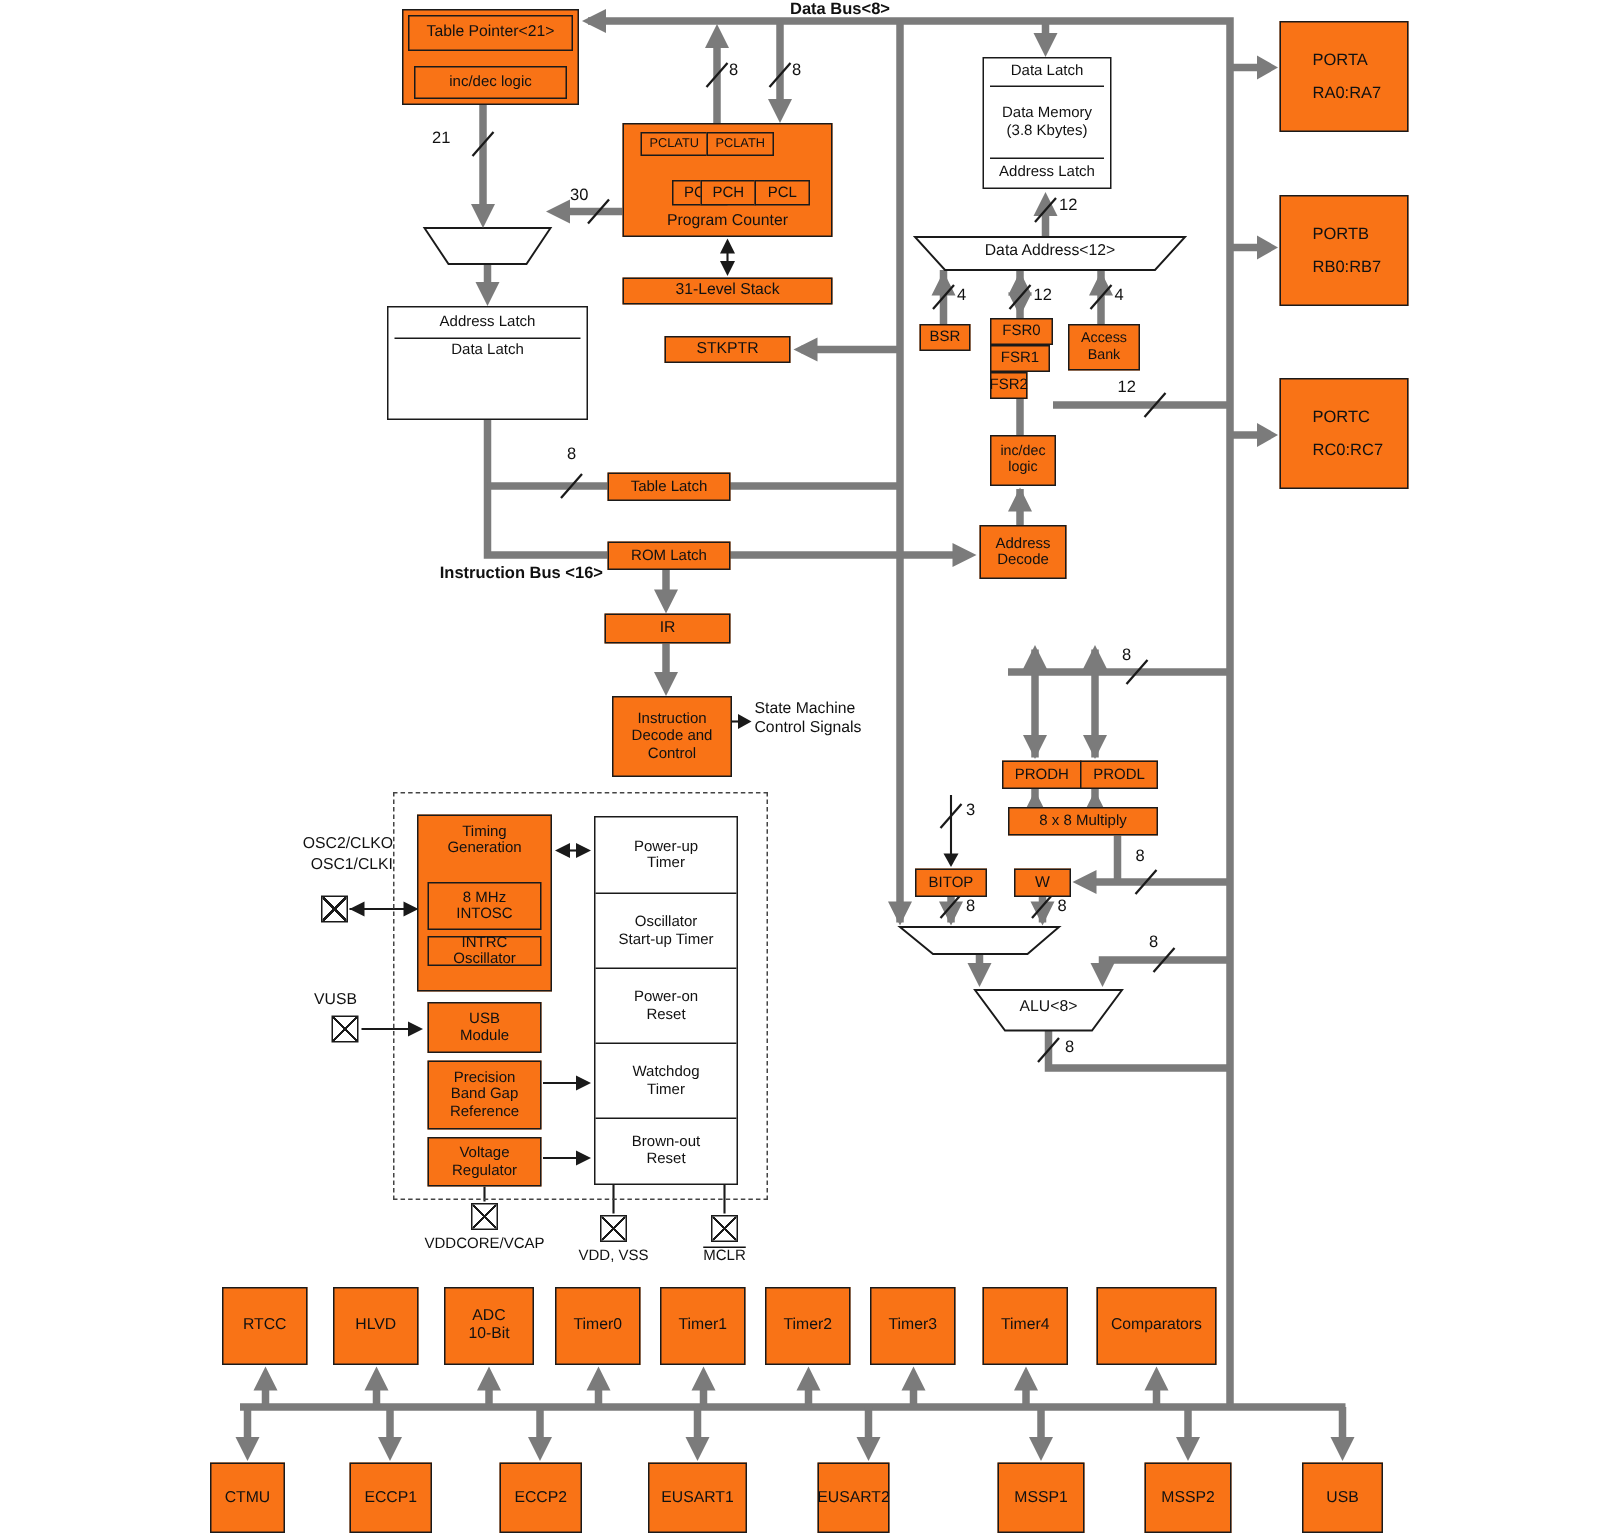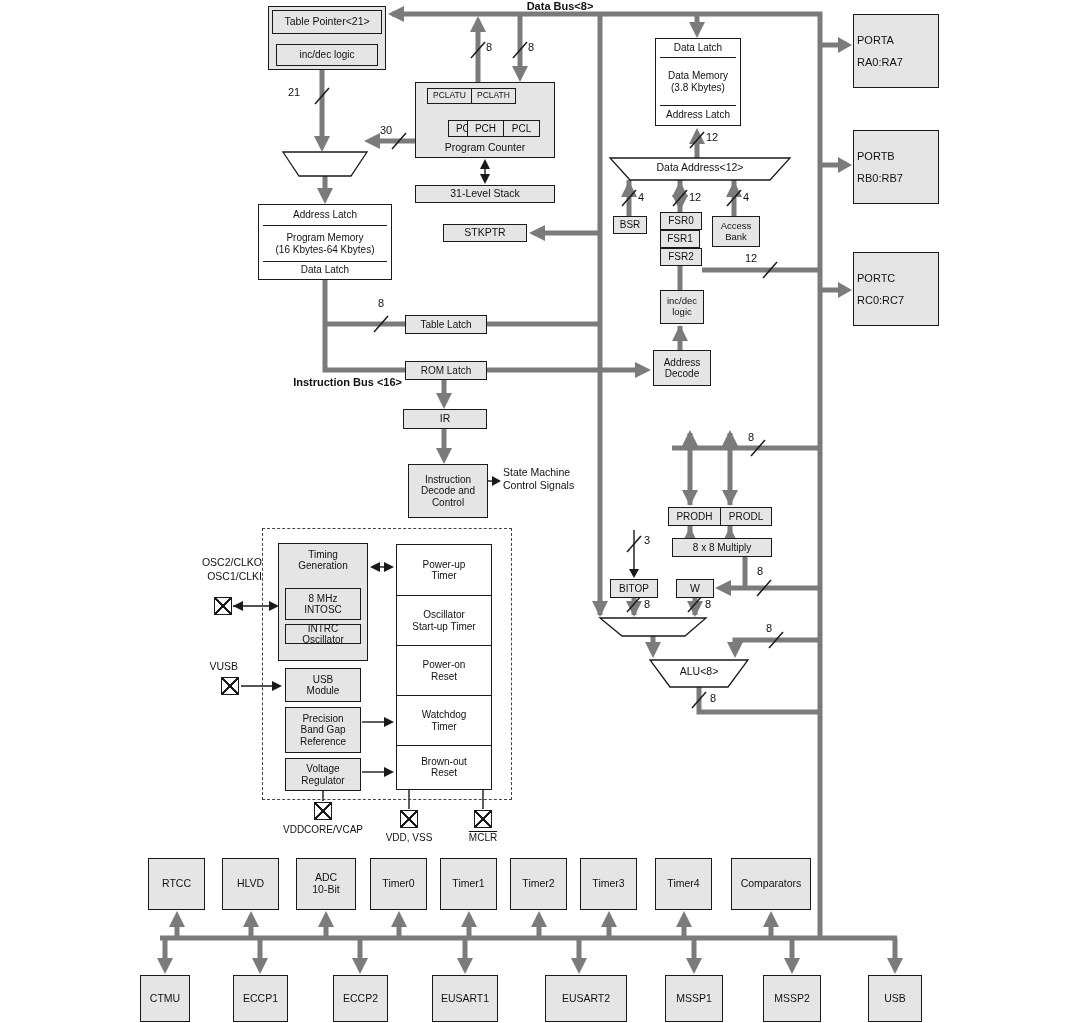--- a/index.html
+++ b/index.html
@@ -1,33 +1,33 @@
 <!DOCTYPE html>
 <html><head>
 <meta charset="utf-8">
 <style>
   *{margin:0;padding:0;box-sizing:border-box}
   html,body{background:#fff}
   body{font-family:"Liberation Sans",sans-serif;color:#111}
   .stage{position:relative;width:1080px;height:1023px;background:#fff;overflow:hidden}
   svg.wires{position:absolute;left:0;top:0;z-index:1}
-  .box{position:absolute;border:1.4px solid #1a1a1a;background:#e5e5e5;display:flex;align-items:center;justify-content:center;
+  .box{position:absolute;border:1.4px solid #1a1a1a;background:#f97316;display:flex;align-items:center;justify-content:center;
        text-align:center;font-size:10px;line-height:1.13;white-space:pre-line;z-index:2}
   .lbl{position:absolute;font-size:11px;z-index:2;white-space:pre-line;line-height:1.2}
   .bold{font-weight:bold}
   .small{font-size:8.5px}
   .mid{font-size:10.5px}
   .right{text-align:right}
   .center{text-align:center}
   .membox{position:absolute;border:1.4px solid #1a1a1a;background:#fff;display:flex;flex-direction:column;z-index:2;
           font-size:10px;text-align:center}
   .memcell{display:flex;align-items:center;justify-content:center;white-space:pre-line;line-height:1.15}
   .inset{border-top:1.2px solid #1a1a1a;margin:0 4px}
   .fullbt{border-top:1.2px solid #1a1a1a}
-  .port{flex-direction:column;align-items:flex-start;justify-content:center;gap:9px;padding-left:3px;
+  .port{flex-direction:column;align-items:flex-start;justify-content:center;gap:9px;padding-left:21px;
         font-size:11px;text-align:left}
   .padbottom{align-items:flex-end;padding-bottom:3px}
   .padtop{align-items:flex-start;padding-top:5px}
   .xbox{position:absolute;width:18px;height:18px;border:1.3px solid #1a1a1a;background:
     linear-gradient(to top right,transparent calc(50% - .8px),#1a1a1a calc(50% - .8px) calc(50% + .8px),transparent calc(50% + .8px)),
     linear-gradient(to bottom right,transparent calc(50% - .8px),#1a1a1a calc(50% - .8px) calc(50% + .8px),transparent calc(50% + .8px));
     background-color:#fff;z-index:2}
   .dashed{position:absolute;border:1.6px dashed #444;background:transparent;z-index:1}
   .overline{text-decoration:overline}
 </style>
@@ -221,22 +221,20 @@
   <div class="box small" style="left:471px;top:88px;width:45px;height:16px">PCLATH</div>
   <div class="box" style="left:448px;top:120px;width:37px;height:17px">PCU</div>
   <div class="box" style="left:467px;top:120px;width:37px;height:17px">PCH</div>
   <div class="box" style="left:503px;top:120px;width:37px;height:17px">PCL</div>
 
   <div class="box mid" style="left:415px;top:185px;width:140px;height:18px">31-Level Stack</div>
   <div class="box mid" style="left:443px;top:224px;width:84px;height:18px">STKPTR</div>
 
   <div class="membox" style="left:258px;top:204px;width:134px;height:76px">
     <div class="memcell" style="height:20px">Address Latch</div>
-    <div class="memcell inset" style="height:36px">Program Memory
-(16 Kbytes-64 Kbytes)</div>
     <div class="memcell inset" style="height:17px">Data Latch</div>
   </div>
 
   <div class="lbl" style="left:378px;top:297px">8</div>
   <div class="box" style="left:405px;top:315px;width:82px;height:19px">Table Latch</div>
   <div class="box" style="left:405px;top:361px;width:82px;height:19px">ROM Latch</div>
   <div class="lbl bold right" style="left:268px;top:376px;width:134px">Instruction Bus &lt;16&gt;</div>
 
   <div class="box mid" style="left:403px;top:409px;width:84px;height:20px">IR</div>
   <div class="box" style="left:408px;top:464px;width:80px;height:54px">Instruction
@@ -255,21 +253,21 @@
   <div class="lbl" style="left:706px;top:131px">12</div>
   <div class="lbl mid center" style="left:615px;top:161px;width:170px">Data Address&lt;12&gt;</div>
 
   <div class="lbl" style="left:638px;top:191px">4</div>
   <div class="lbl" style="left:689px;top:191px">12</div>
   <div class="lbl" style="left:743px;top:191px">4</div>
 
   <div class="box" style="left:613px;top:216px;width:34px;height:18px">BSR</div>
   <div class="box" style="left:660px;top:212px;width:42px;height:18px">FSR0</div>
   <div class="box" style="left:660px;top:230px;width:40px;height:18px">FSR1</div>
-  <div class="box" style="left:660px;top:248px;width:42px;height:18px">FSR2</div>
+  <div class="box" style="left:660px;top:248px;width:25px;height:18px">FSR2</div>
   <div class="box" style="left:712px;top:216px;width:48px;height:31px;font-size:9.5px">Access
 Bank</div>
   <div class="box" style="left:660px;top:290px;width:44px;height:34px;font-size:9.5px">inc/dec
 logic</div>
   <div class="lbl" style="left:745px;top:252px">12</div>
   <div class="box" style="left:653px;top:350px;width:58px;height:36px">Address
 Decode</div>
 
   <div class="box port" style="left:853px;top:14px;width:86px;height:74px">
     <span>PORTA</span>
@@ -349,18 +347,18 @@
   <div class="box mid" style="left:440px;top:858px;width:57px;height:52px">Timer1</div>
   <div class="box mid" style="left:510px;top:858px;width:57px;height:52px">Timer2</div>
   <div class="box mid" style="left:580px;top:858px;width:57px;height:52px">Timer3</div>
   <div class="box mid" style="left:655px;top:858px;width:57px;height:52px">Timer4</div>
   <div class="box mid" style="left:731px;top:858px;width:80px;height:52px">Comparators</div>
 
   <div class="box mid" style="left:140px;top:975px;width:50px;height:47px">CTMU</div>
   <div class="box mid" style="left:233px;top:975px;width:55px;height:47px">ECCP1</div>
   <div class="box mid" style="left:333px;top:975px;width:55px;height:47px">ECCP2</div>
   <div class="box mid" style="left:432px;top:975px;width:66px;height:47px">EUSART1</div>
-  <div class="box mid" style="left:545px;top:975px;width:82px;height:47px">EUSART2</div>
+  <div class="box mid" style="left:545px;top:975px;width:48px;height:47px">EUSART2</div>
   <div class="box mid" style="left:665px;top:975px;width:58px;height:47px">MSSP1</div>
   <div class="box mid" style="left:763px;top:975px;width:58px;height:47px">MSSP2</div>
   <div class="box mid" style="left:868px;top:975px;width:54px;height:47px">USB</div>
 
 </div>
 
 </body></html>

